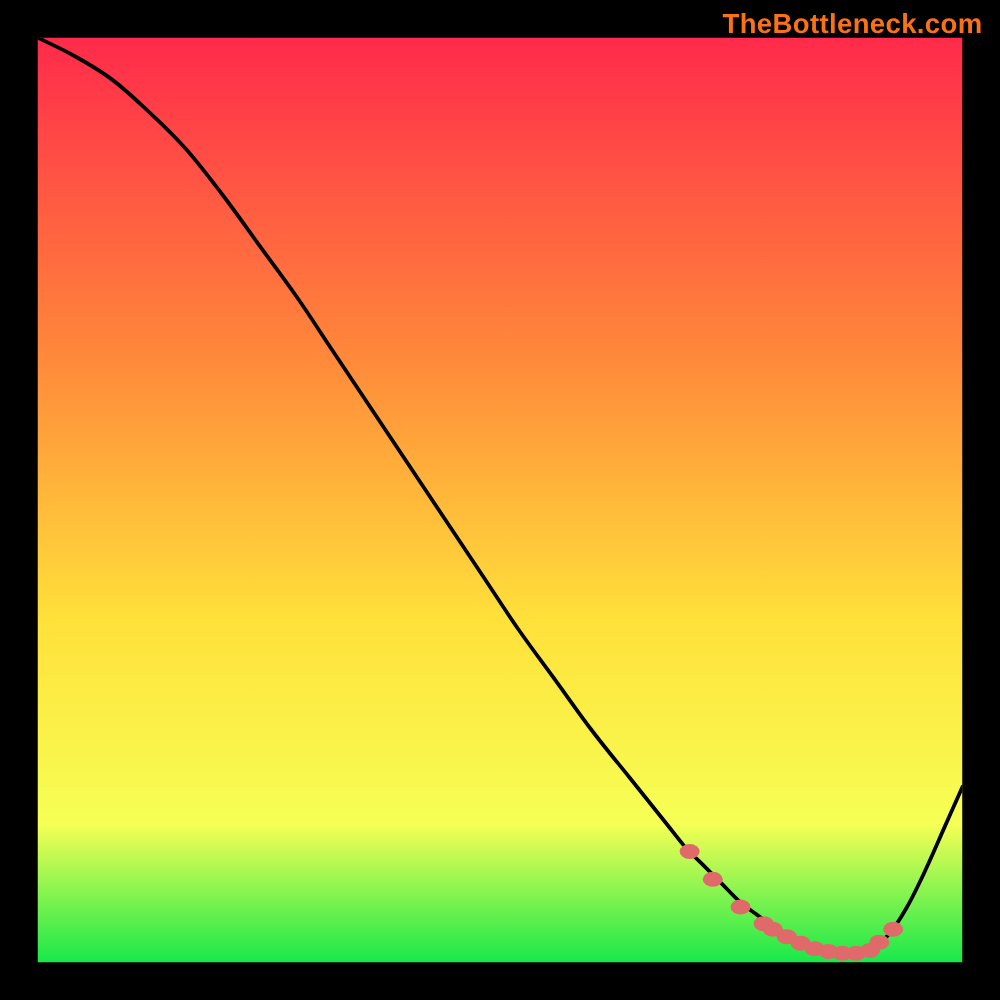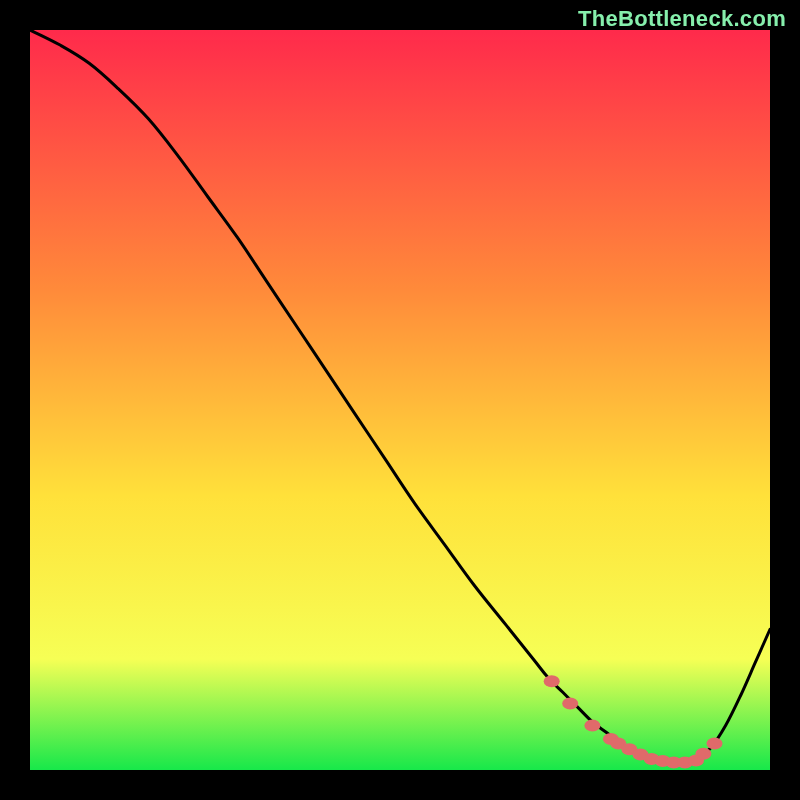--- a/index.html
+++ b/index.html
@@ -14,21 +14,21 @@
   .frame {
     position: relative;
     width: 800px;
     height: 800px;
     background: #000;
   }
   .watermark {
     position: absolute;
     top: 6px;
     right: 14px;
-    color: #86efac;
+    color: #f97316;
     font-size: 22px;
     font-weight: 600;
     letter-spacing: 0.3px;
     z-index: 10;
   }
   .plot {
     position: absolute;
     left: 30px;
     top: 30px;
     width: 740px;

